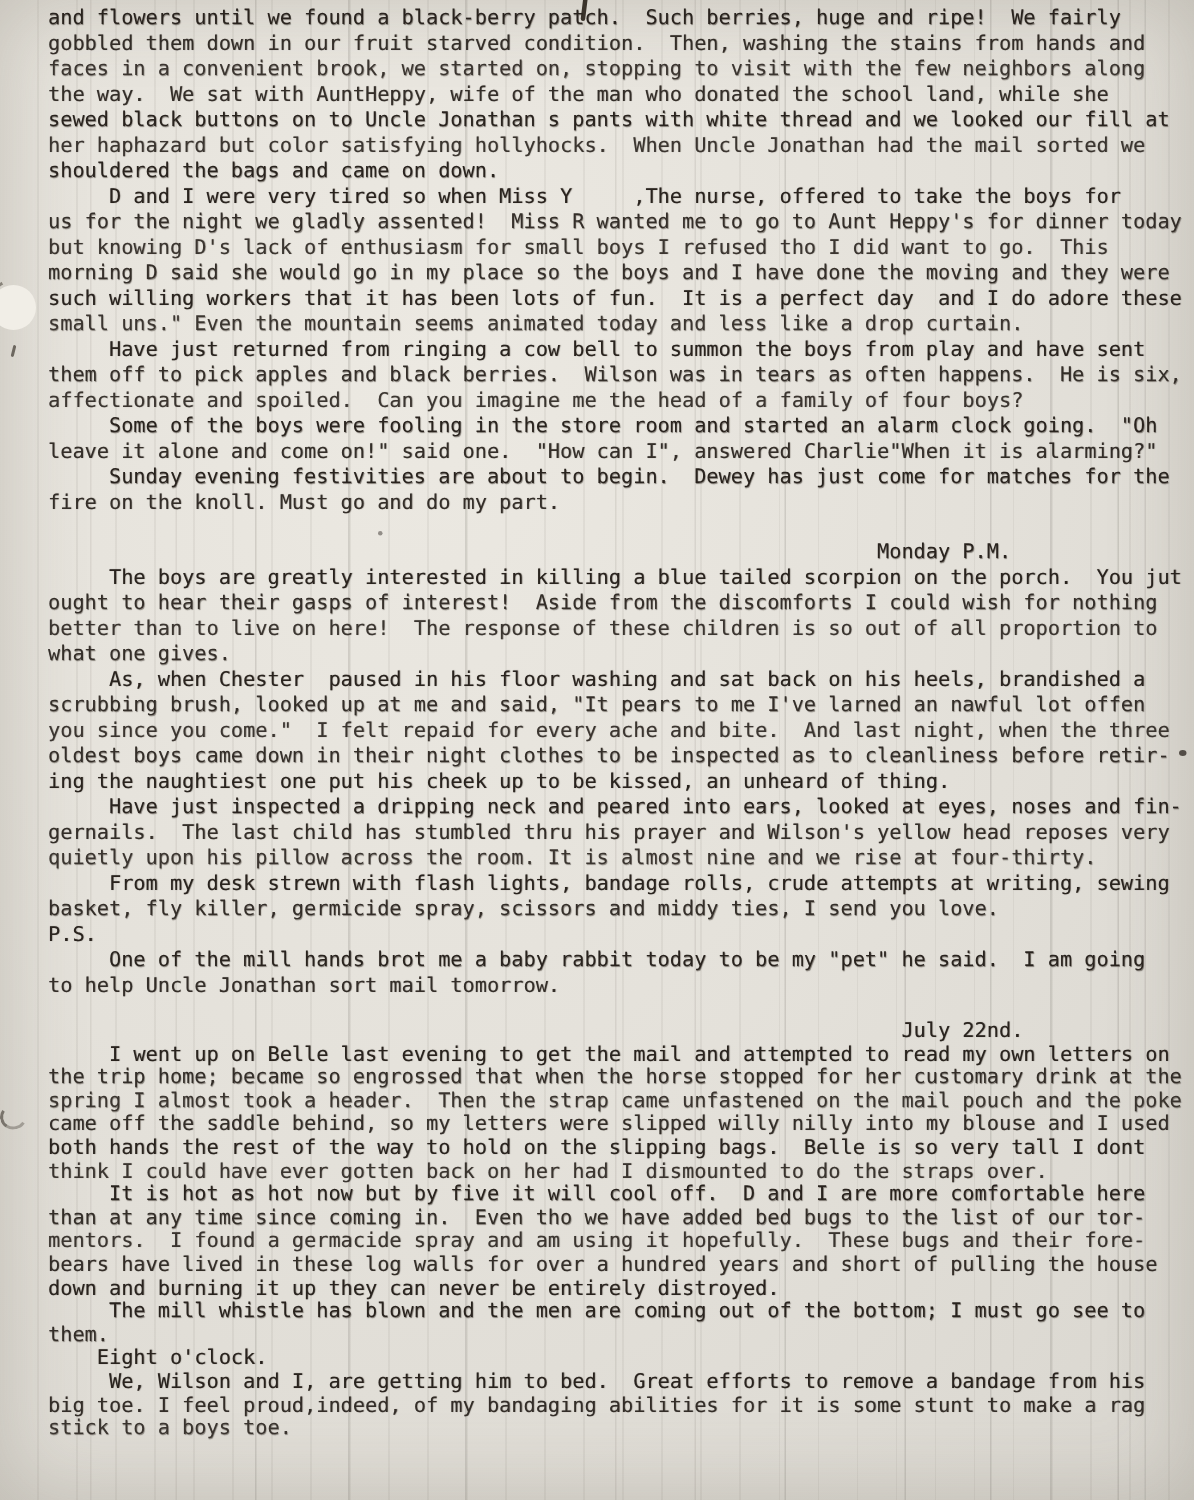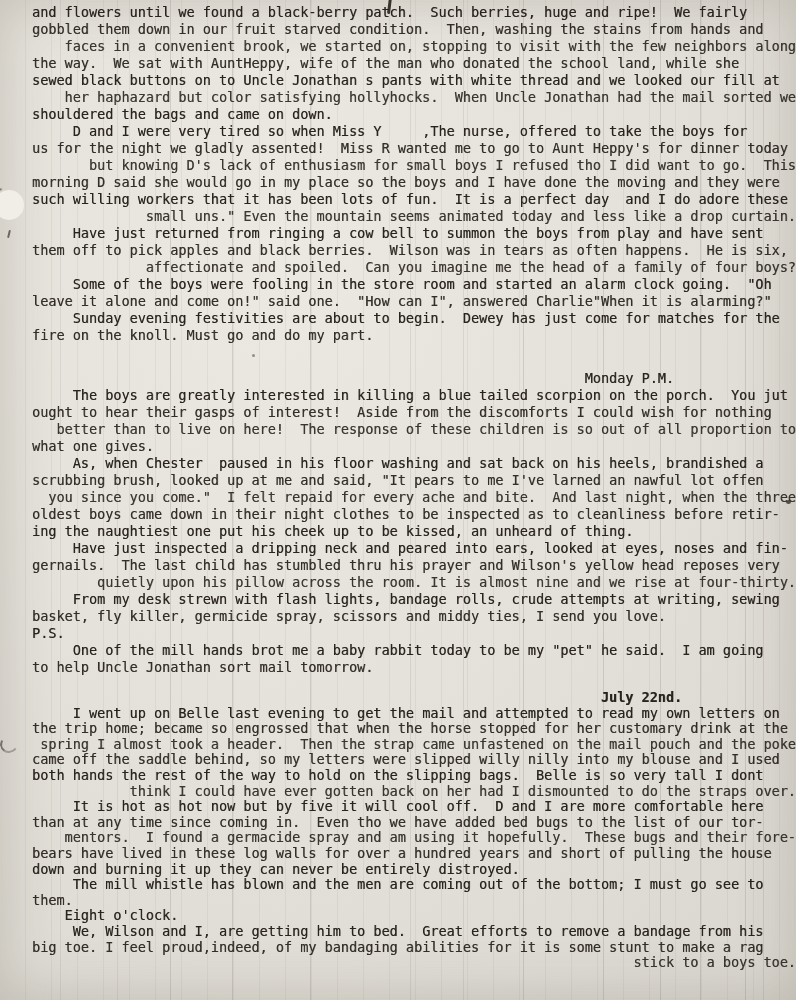--- a/index.html
+++ b/index.html
@@ -28,24 +28,24 @@
 
   .typed{
     position:absolute;left:32px;top:4px;right:0;
     font-size:13.5px;line-height:17px;color:#29231e;
     white-space:pre;
     text-shadow:0.4px 0.4px 0.6px rgba(43,37,30,0.55);
   }
   .section{margin:0;}
   .line{height:inherit;}
   .line:nth-child(2n){opacity:0.94;}
-  .line:nth-child(3n){opacity:0.90;text-align:right;}
+  .line:nth-child(3n){opacity:0.90;}
   
-  .sec-monday-heading{margin-top:26px;}
-  .sec-july-heading{margin-top:14px;font-weight:bold;}
+  .sec-monday-heading{margin-top:16px;}
+  .sec-july-heading{margin-top:14px;}
   
   .sec-july-heading,.sec-p-belle,.sec-p-hot,.sec-p-whistle,
   .sec-eight-oclock,.sec-p-bedtime{line-height:15.6px;}
 
   
   .mark-top-stroke{position:absolute;left:388px;top:-3px;width:3px;height:17px;
     background:#3a332b;border-radius:2px;transform:rotate(7deg);}
   .patch-left{position:absolute;left:-6px;top:190px;width:30px;height:30px;
     background:#f1eee7;border-radius:50%;}
   .mark-paren-left{position:absolute;left:-8px;top:186px;width:28px;height:30px;

